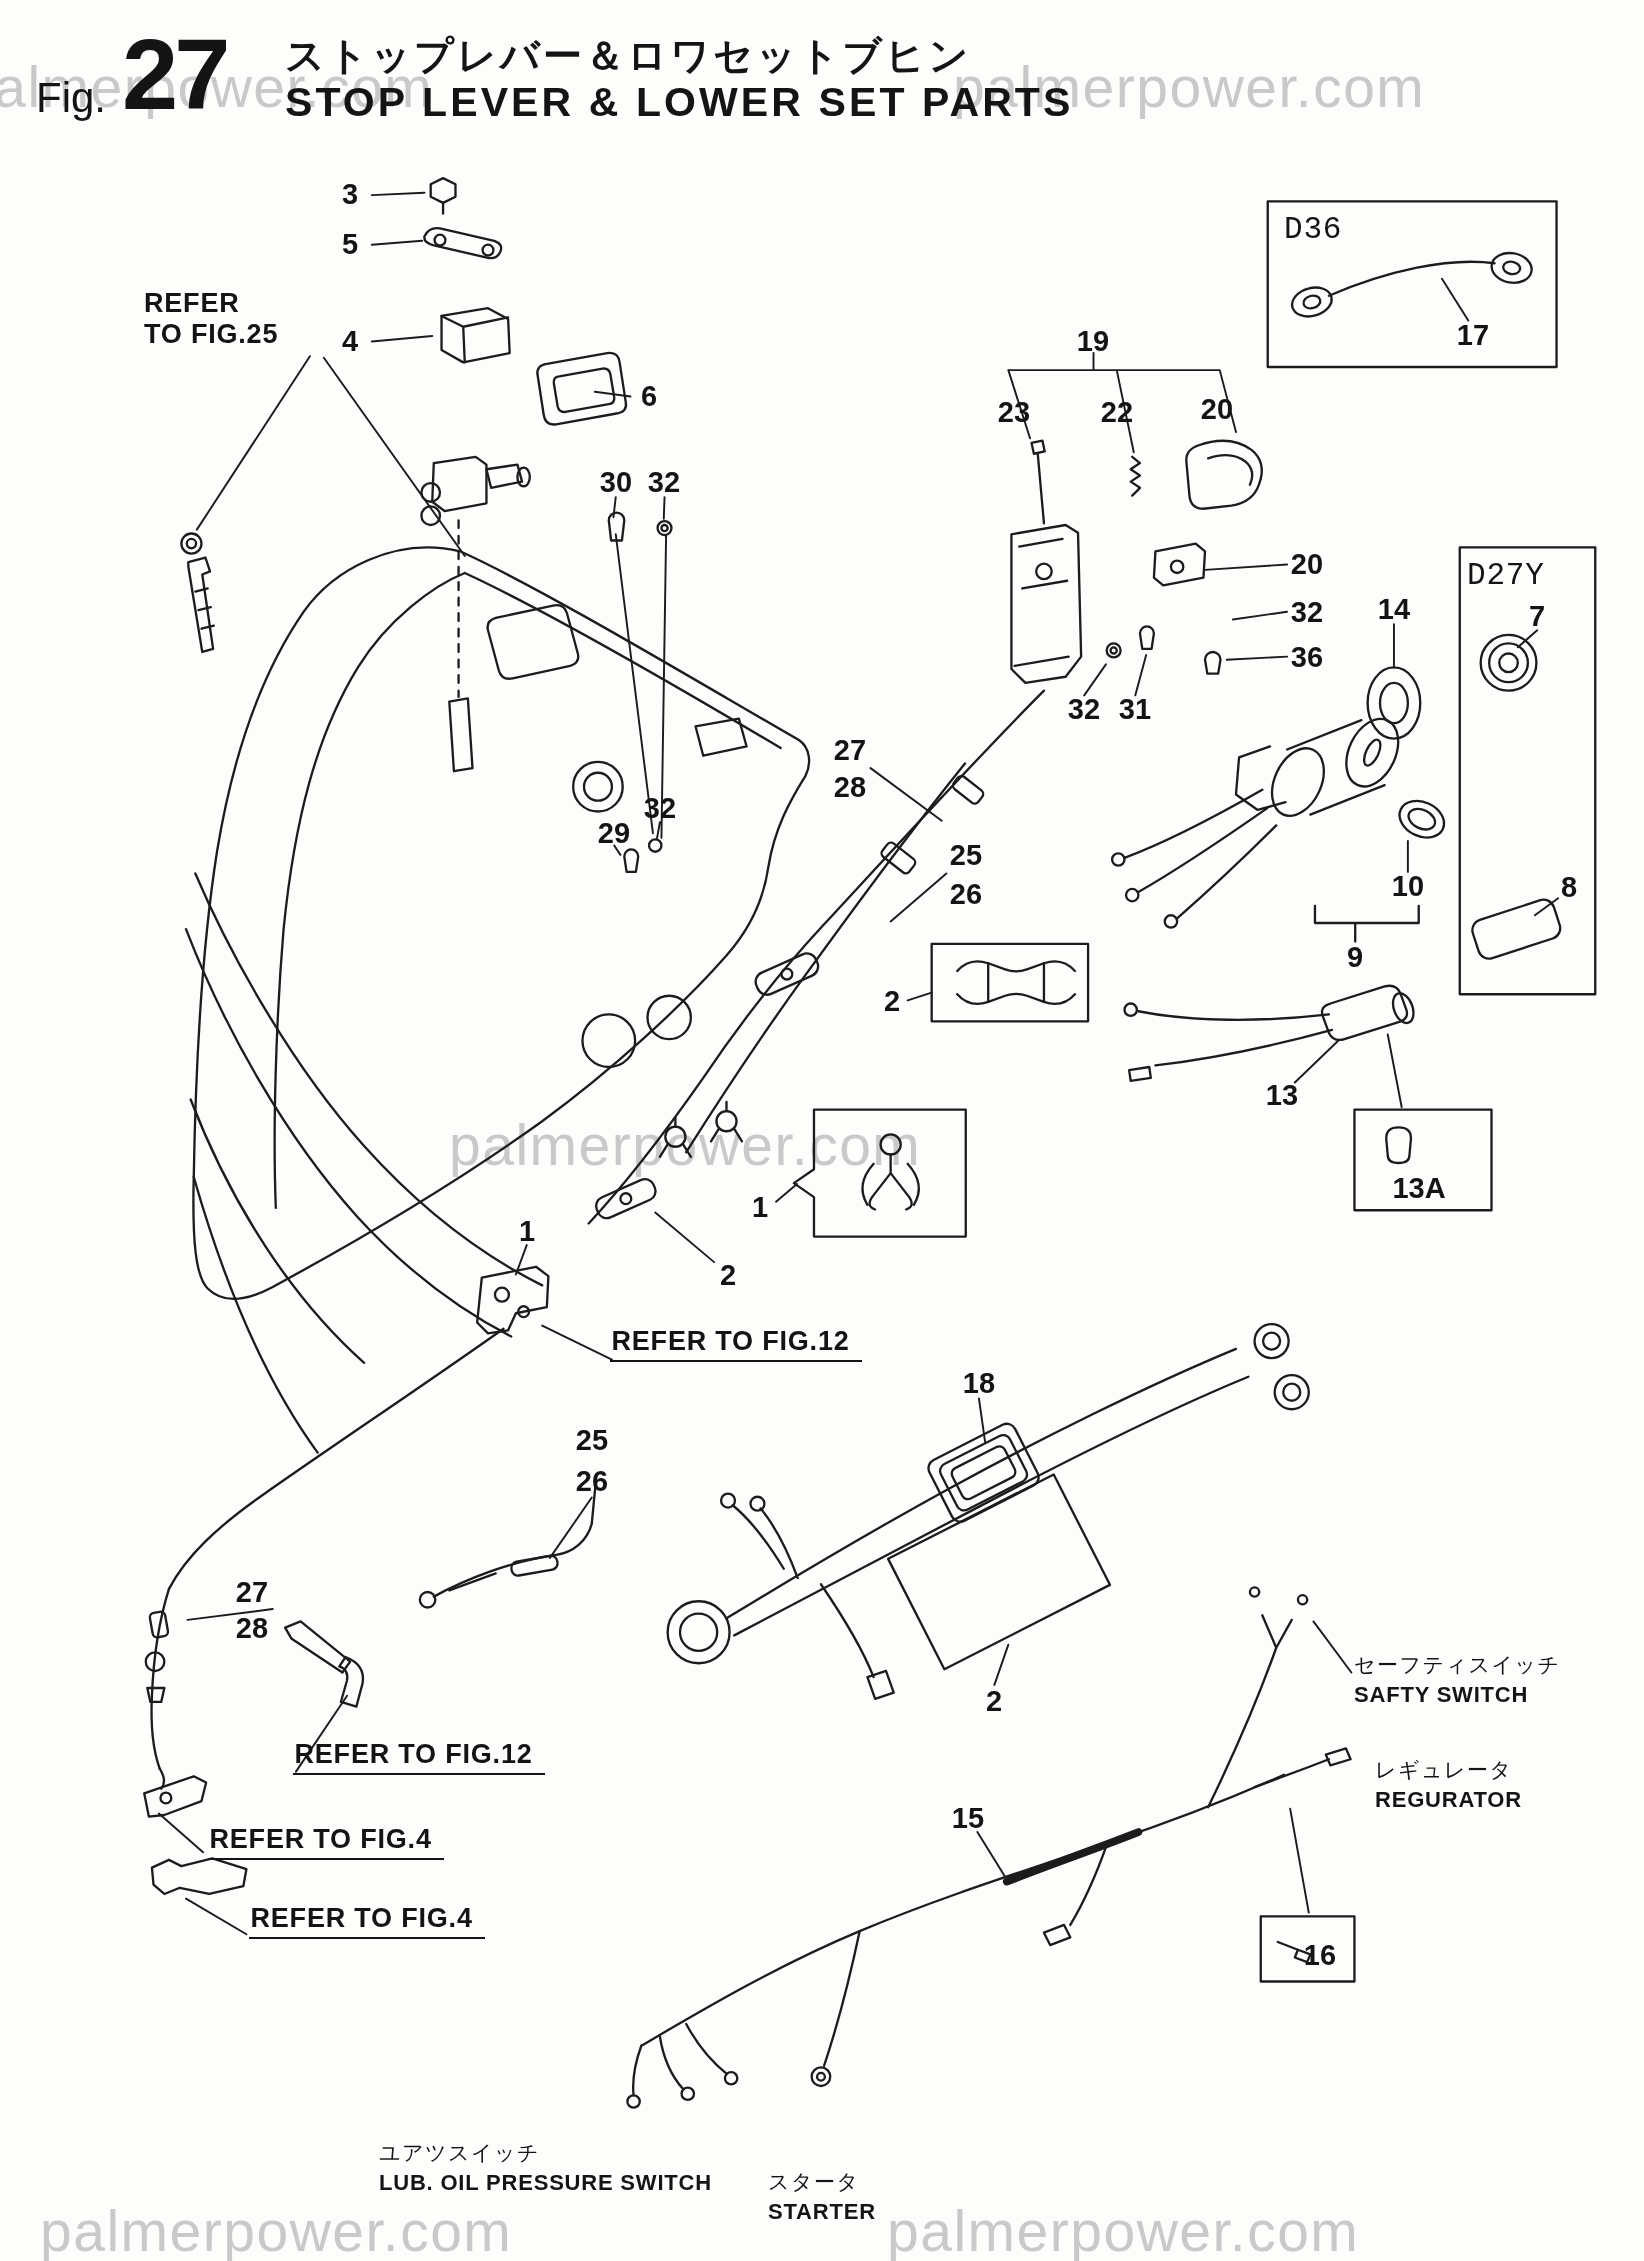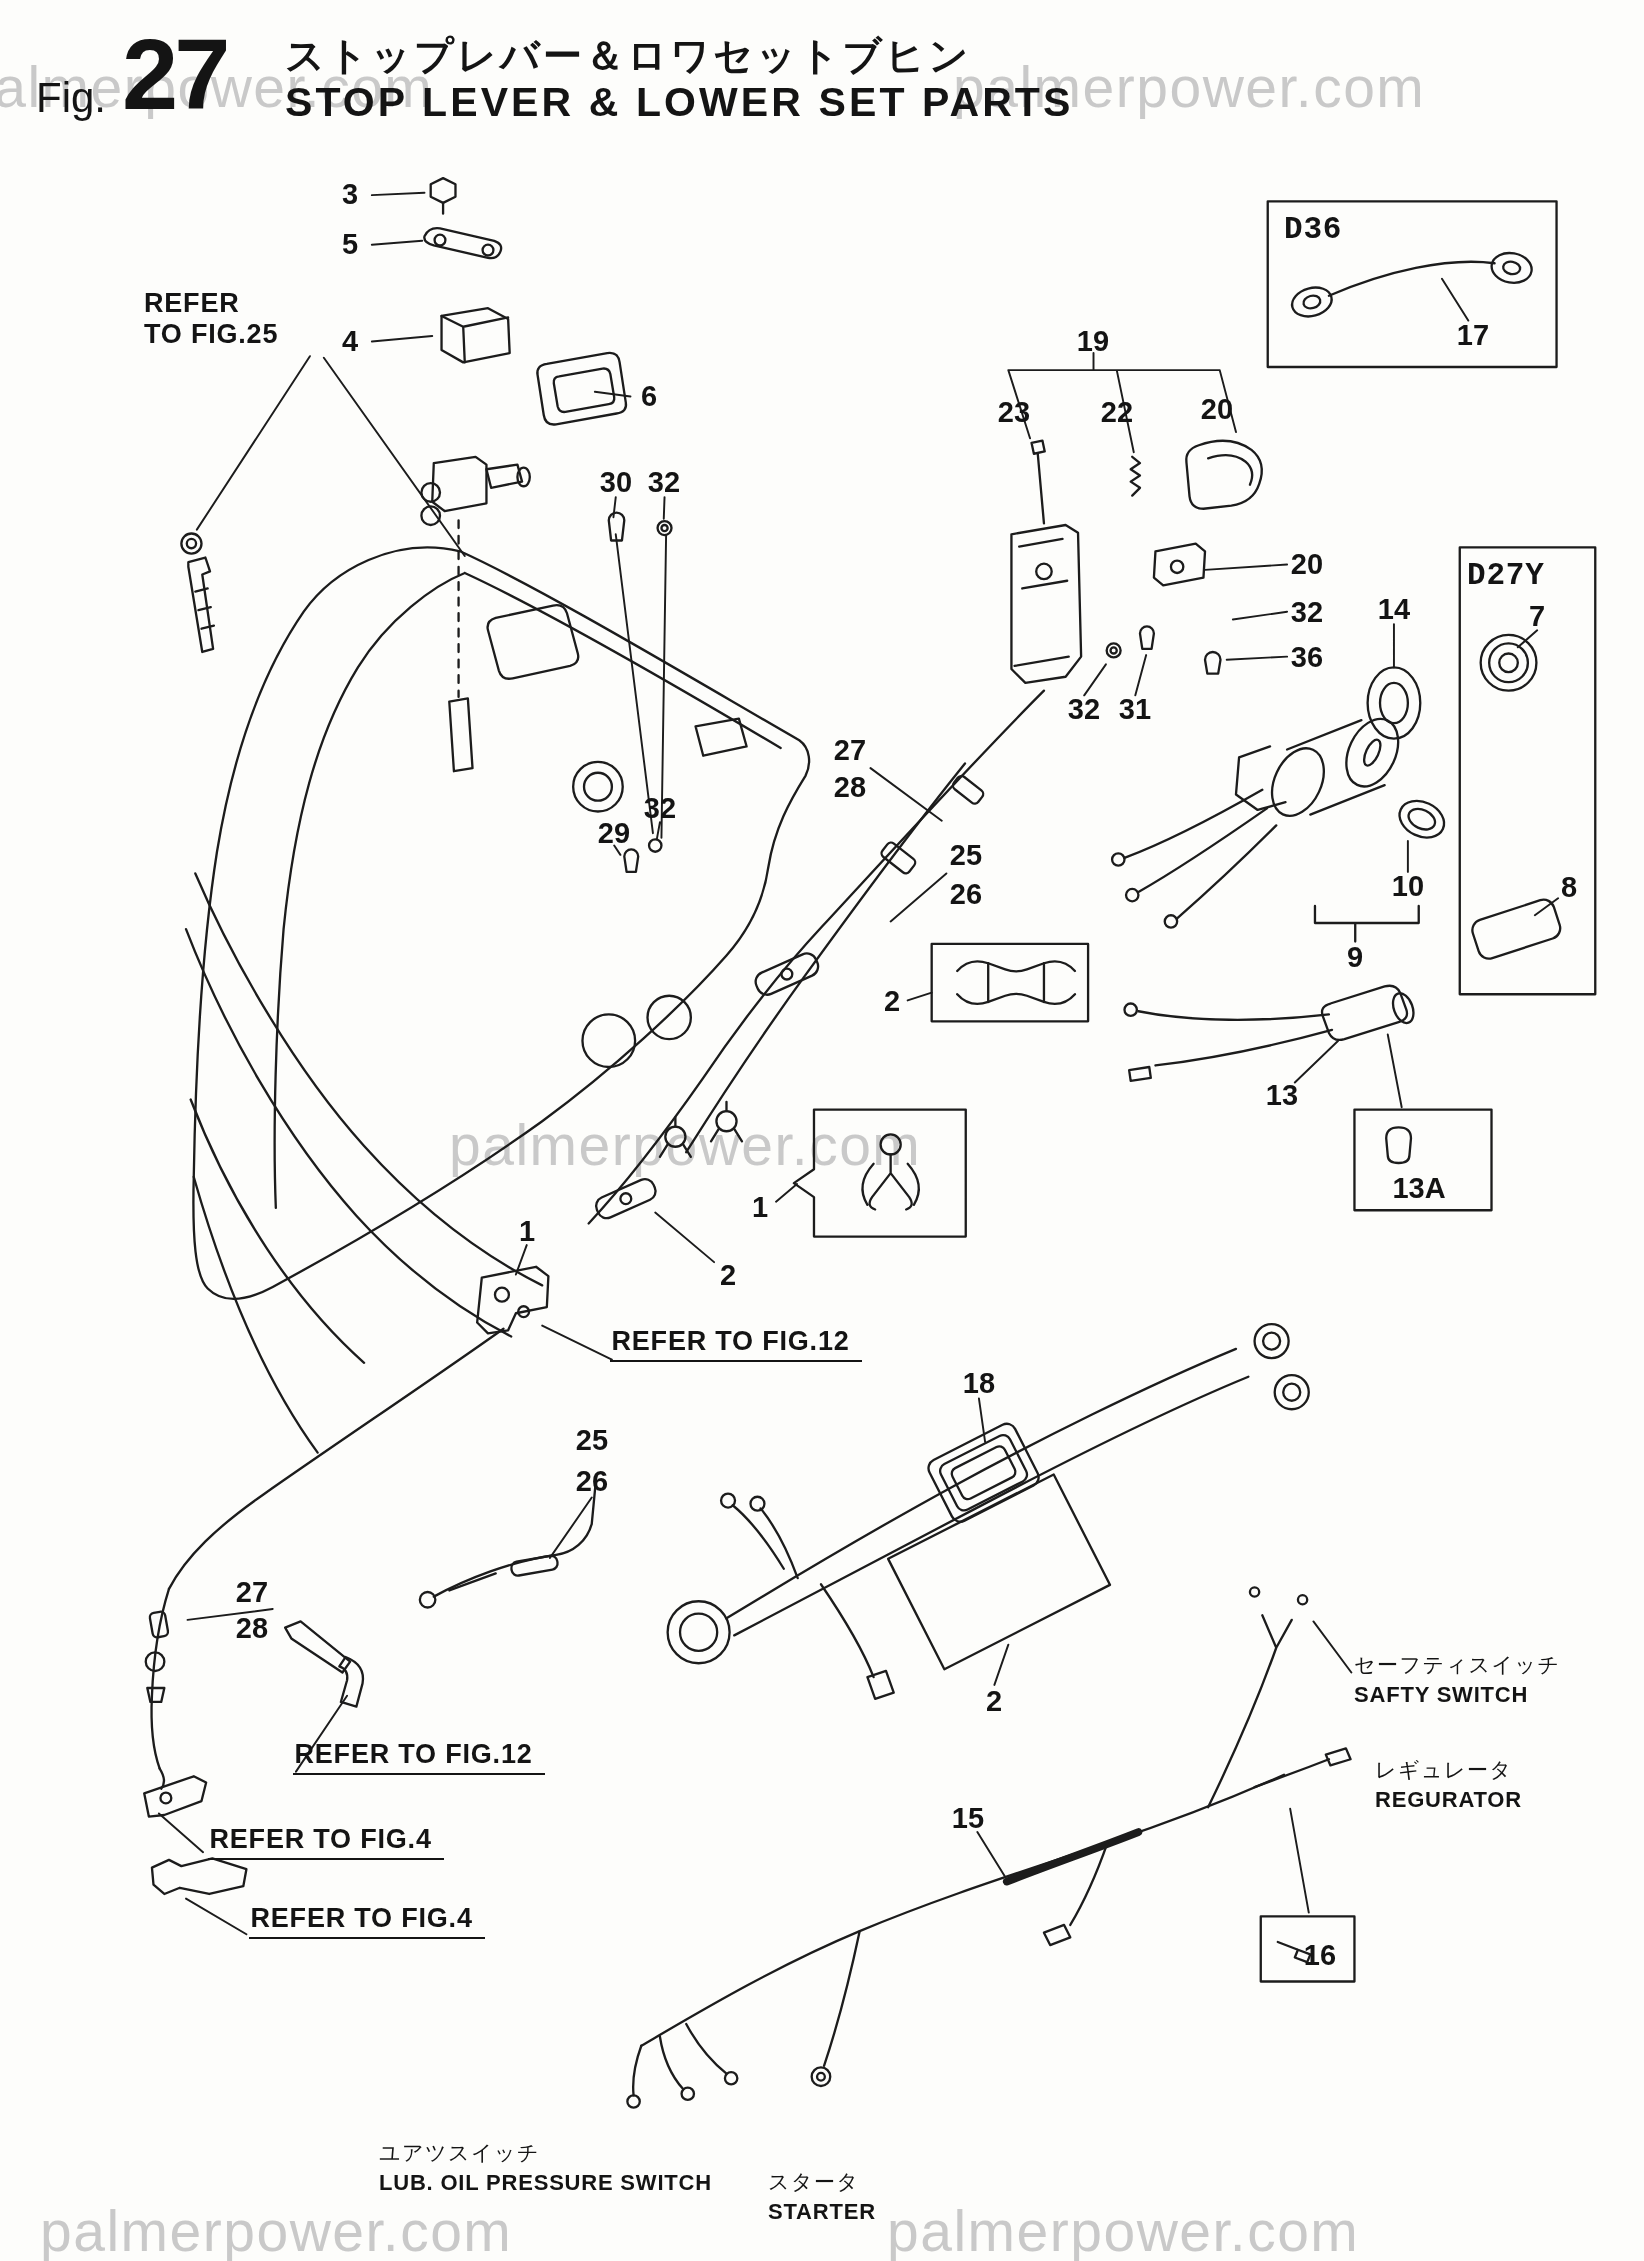--- a/index.html
+++ b/index.html
@@ -35,21 +35,21 @@
   .ref{
     position:absolute;z-index:3;
     font-size:27px;font-weight:600;letter-spacing:0.8px;
     white-space:nowrap;
   }
   .ref .u{border-bottom:2.3px solid #141414;padding:0 12.4px 3.9px 1.5px;}
   .ref .l2{}
   .inset-label{
     position:absolute;z-index:3;
     font-family:"Liberation Mono",monospace;
-    font-size:31px;font-weight:700;letter-spacing:0.8px;
+    font-size:31px;font-weight:400;letter-spacing:0.8px;
   }
   .cl{position:absolute;z-index:3;white-space:nowrap;}
   .cl .ja{font-size:21px;letter-spacing:1.5px;display:block;}
   .cl .en{font-size:22px;font-weight:600;letter-spacing:0.8px;display:block;margin-top:3.1px;}
 </style>
 </head>
 <body>
 
 <div class="page">
 

